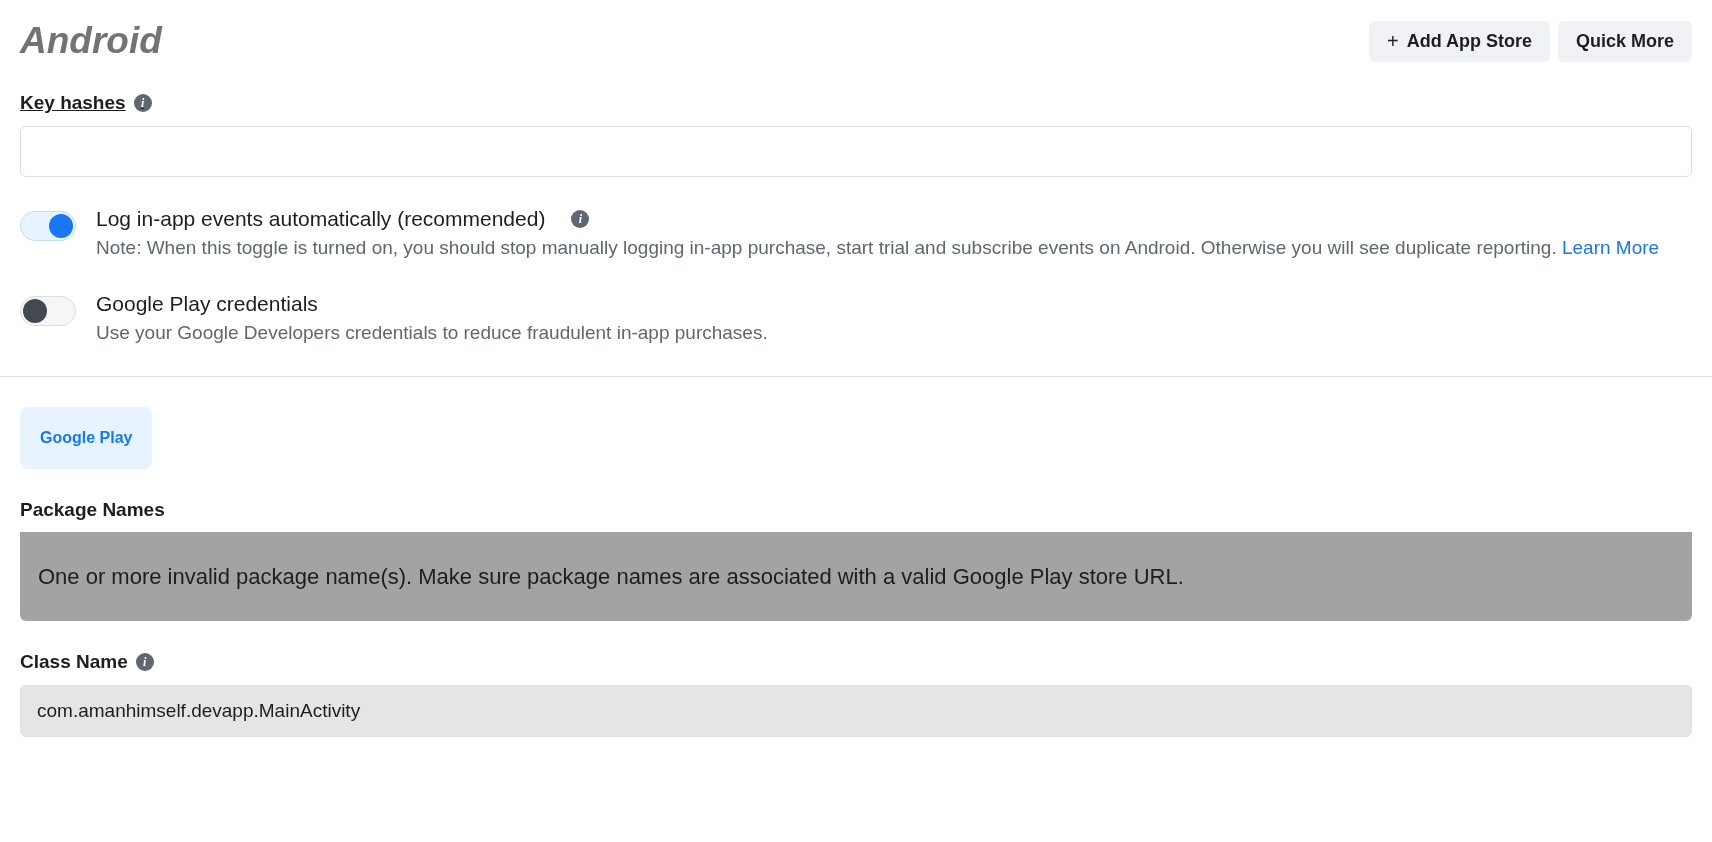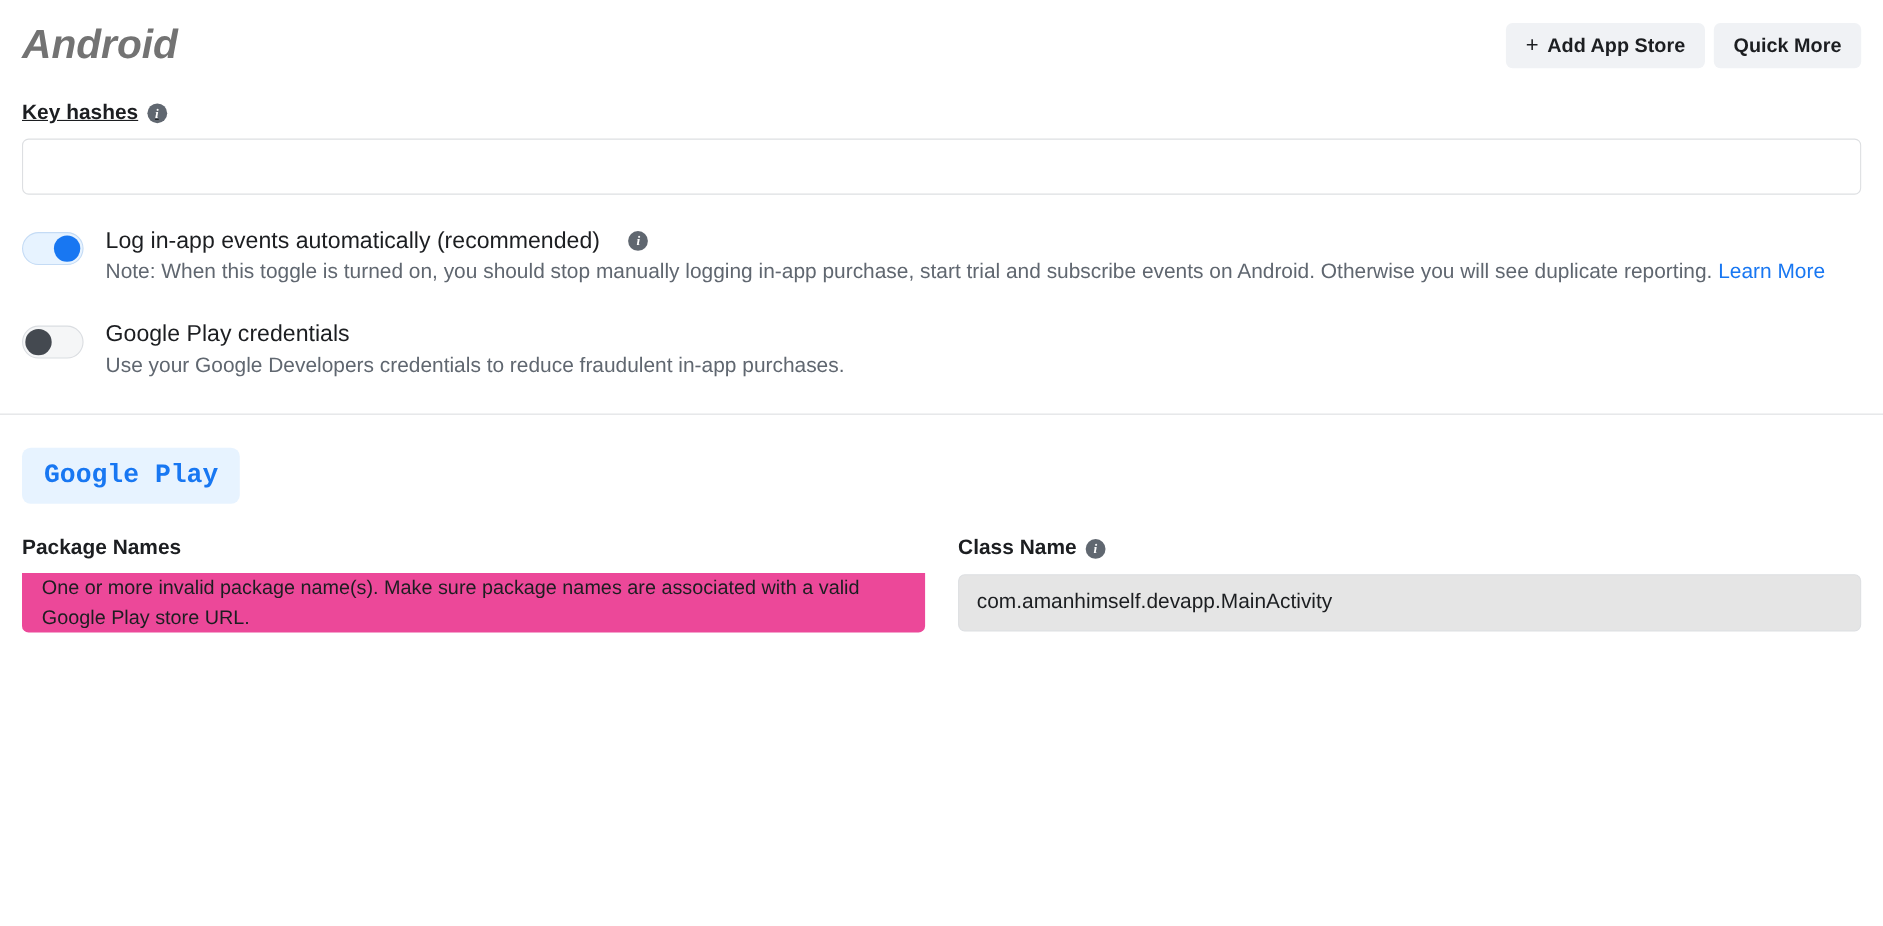--- a/index.html
+++ b/index.html
@@ -147,34 +147,34 @@
       border: none;
       border-top: 1px solid #dddfe2;
       margin: 20px -20px 30px -20px;
     }
     .tab-row {
       display: flex;
       gap: 8px;
       margin-bottom: 30px;
     }
     .tab {
-      padding: 12px 20px;
+      padding: 22px 20px;
       border-radius: 8px;
-      font-size: 24px;
-      font-weight: 700;
-      cursor: pointer;
-      font-family: Liberation Mono, monospace;
+      font-size: 16px;
+      font-weight: 700;
+      cursor: pointer;
     }
     .tab.active {
       background: #e7f3ff;
       color: #1877f2;
     }
     .two-col {
       display: flex;
       gap: 30px;
+      flex-direction: column;
     }
     .col {
       flex: 1;
     }
     .package-input-wrap {
       border: 1px solid #e3745c;
       border-radius: 6px;
       padding: 8px 12px;
       display: flex;
       align-items: center;
@@ -196,24 +196,24 @@
       color: #606770;
       font-size: 18px;
       display: inline-flex;
       align-items: center;
     }
     .error-triangle {
       color: #e02c2c;
       font-size: 20px;
     }
     .error-banner {
-      background: #ec4899;
+      background: #a3a3a3;
       border-radius: 0 0 6px 6px;
-      padding: 0 18px;
-      font-size: 18px;
+      padding: 28px 18px;
+      font-size: 22px;
       color: #1c1e21;
       line-height: 1.5;
       margin-top: -1px;
     }
     .class-input {
       width: 100%;
       padding: 14px 16px;
       border: 1px solid #dddfe2;
       border-radius: 6px;
       font-size: 19px;

